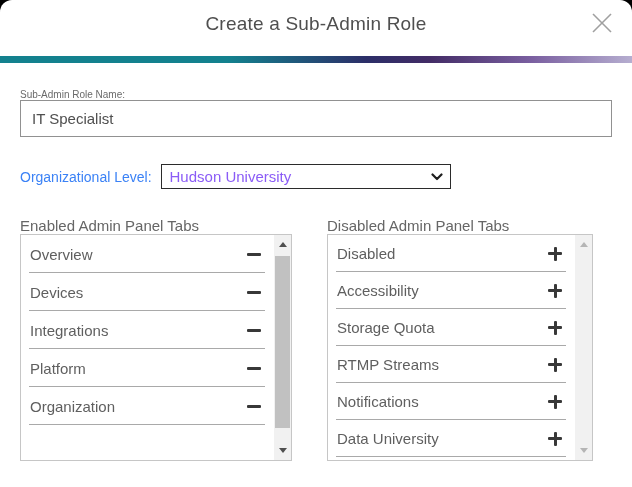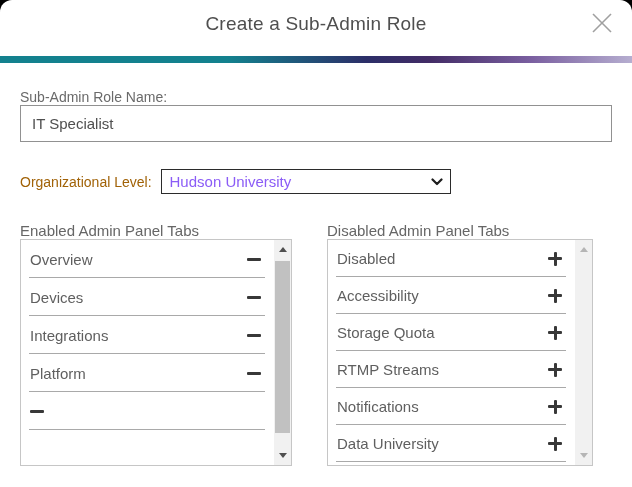--- a/index.html
+++ b/index.html
@@ -29,32 +29,32 @@
     position:absolute; top:7px; right:14px;
     width:32px; height:32px;
     background:none; border:none; cursor:pointer;
     display:flex; align-items:center; justify-content:center;
   }
   .accent-bar { height:7px; width:100%;
     background:linear-gradient(90deg,#13818e 0%,#13818e 36%,#2c2e68 58%,#432c66 68%,#7a5fa0 84%,#b6aed0 100%);
   }
   
   .content { padding:0 20px; }
-  .field-label { font-size:14px; color:#6a6a6a; margin-top:26px; }
+  .field-label { font-size:10px; color:#6a6a6a; margin-top:26px; }
   .role-input {
     width:592px; height:37px;
     border:1px solid #919191;
     font-family:"Liberation Sans", sans-serif;
     font-size:15px; color:#4f4f4f;
     padding:0 11px;
     outline:none;
     display:block;
   }
   .org-row { margin-top:27px; display:flex; align-items:center; }
-  .org-label { font-size:14px; color:#a16207; margin-right:9px; }
+  .org-label { font-size:14px; color:#3b82f6; margin-right:9px; }
   .select-wrap { position:relative; width:290px; height:25px; }
   .org-select {
     appearance:none; -webkit-appearance:none;
     width:100%; height:100%;
     border:1px solid #2b2b2b;
     border-radius:0;
     background:#fff;
     font-family:"Liberation Sans", sans-serif;
     font-size:15px; color:#8b5cf6;
     padding:0 26px 0 8px;
@@ -165,20 +165,21 @@
           </li>
           <li class="tab-item">
             <span class="tab-label">Integrations</span>
             <span class="minus-icon"></span>
           </li>
           <li class="tab-item">
             <span class="tab-label">Platform</span>
             <span class="minus-icon"></span>
           </li>
           <li class="tab-item">
+            <span class="tab-label">Organization</span>
             <span class="minus-icon"></span>
           </li>
           <div class="scrollbar">
             <span class="sb-arrow sb-up">
                 <span class="tri-up"></span>
               </span>
             <span class="sb-thumb"></span>
             <span class="sb-arrow sb-down">
                 <span class="tri-down"></span>
               </span>

